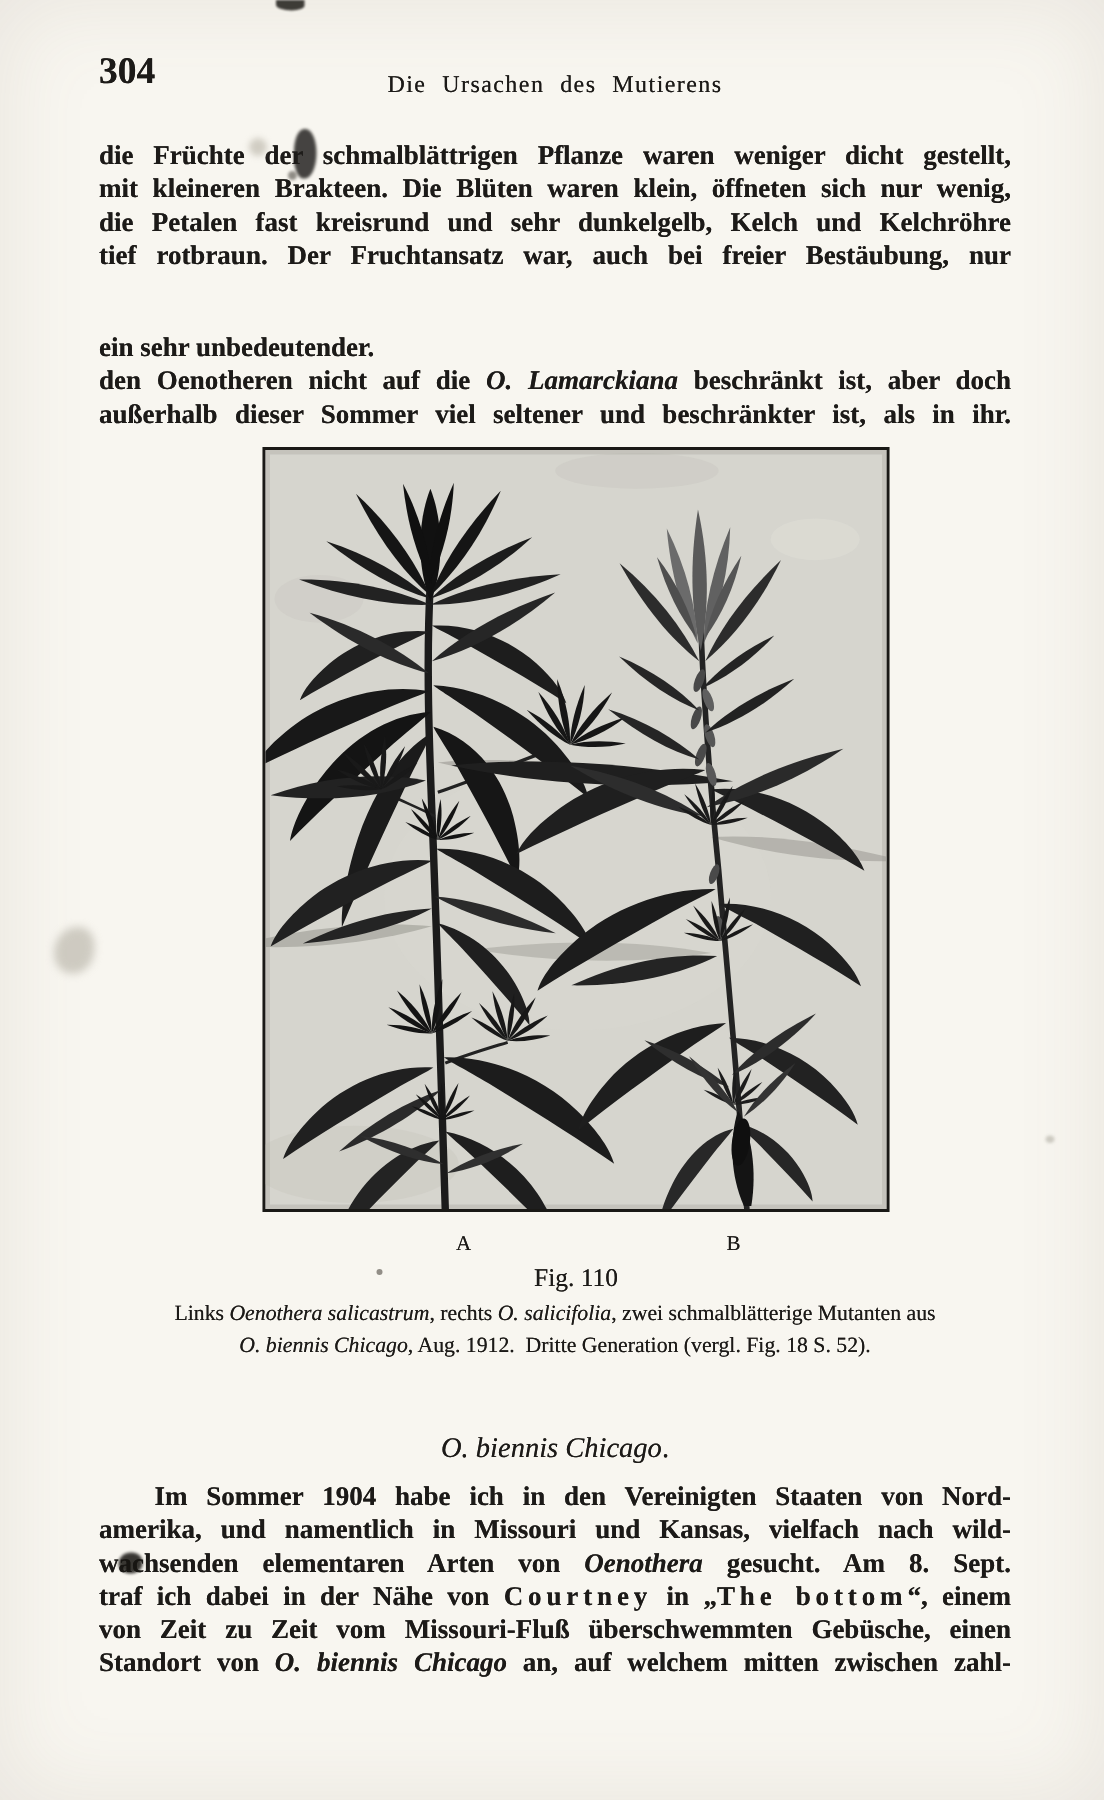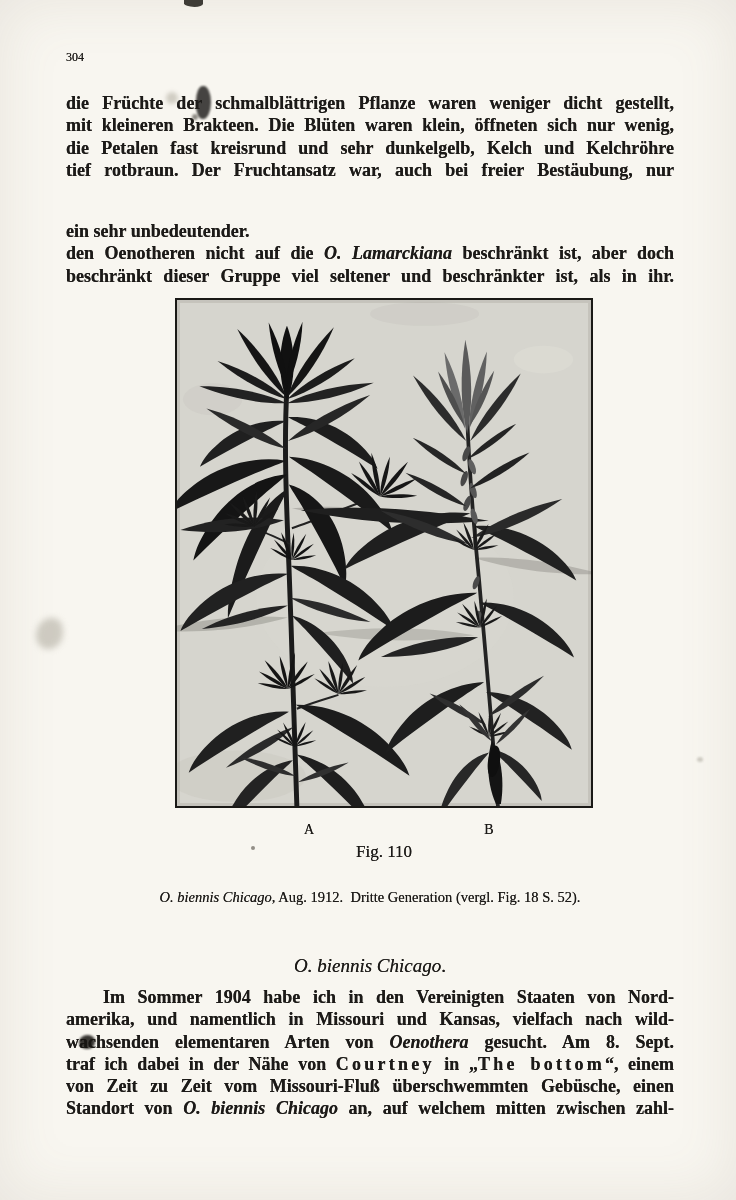--- a/index.html
+++ b/index.html
@@ -8,21 +8,21 @@
     background:#f8f6f0;
     box-shadow:inset 0 0 60px rgba(120,110,90,0.12);
     font-family:"Liberation Serif","DejaVu Serif",serif;
     color:#1c1a18;overflow:hidden;
   }
   .txt{text-shadow:0 0 0.35px rgba(25,22,18,0.85);}
   #running-head{
     position:absolute;top:48px;left:66px;width:608px;text-align:center;
     font-size:16px;letter-spacing:0.06em;word-spacing:0.35em;
   }
-  #page-number{position:absolute;top:50px;left:66px;font-size:12px;}
+  #page-number{position:absolute;top:34px;left:66px;font-size:25px;font-weight:bold;}
   .tblock{position:absolute;left:66px;width:608px;font-weight:bold;}
   #block1{top:92px;}
   #block3{top:986px;}
   .line{
     height:22.3px;line-height:22.3px;font-size:18px;
     text-align:justify;text-align-last:justify;
     white-space:normal;overflow:visible;
   }
   .line.short{text-align-last:left;margin-top:39px;}
   .line.indent{text-indent:37px;}
@@ -65,30 +65,31 @@
   #speck-margin-r{left:697px;top:757px;width:6px;height:5px;background:#c3c0b6;
     border-radius:50%;filter:blur(1px);opacity:0.8;}
   #smudge-text-1{left:166px;top:92px;width:12px;height:12px;background:#a9a496;
     border-radius:50%;filter:blur(2px);opacity:0.5;}
 </style>
 </head>
 <body>
 
 <div id="page">
 
+  <div id="running-head" class="txt">Die Ursachen des Mutierens</div>
   <div id="page-number" class="txt">304</div>
 
   <div id="block1" class="tblock txt">
     <div class="line">die Früchte der schmalblättrigen Pflanze waren weniger dicht gestellt,</div>
     <div class="line">mit kleineren Brakteen. Die Blüten waren klein, öffneten sich nur wenig,</div>
     <div class="line">die Petalen fast kreisrund und sehr dunkelgelb, Kelch und Kelchröhre</div>
     <div class="line">tief rotbraun. Der Fruchtansatz war, auch bei freier Bestäubung, nur</div>
     <div class="line short">ein sehr unbedeutender.</div>
     <div class="line">den Oenotheren nicht auf die <i>O. Lamarckiana</i> beschränkt ist, aber doch</div>
-    <div class="line">beschränkt dieser Gruppe viel seltener und beschränkter ist, als in ihr.</div>
+    <div class="line">außerhalb dieser Sommer viel seltener und beschränkter ist, als in ihr.</div>
   </div>
 
   <div id="figure-frame">
     <svg viewBox="0 0 418 510" preserveAspectRatio="none">
 
       <rect width="418" height="510" fill="#d6d5ce"></rect>
       <ellipse cx="250" cy="14" rx="55" ry="12" fill="#c9c8c1" opacity="0.5"></ellipse>
       <ellipse cx="36" cy="100" rx="30" ry="16" fill="#cbcac3" opacity="0.5"></ellipse>
       <ellipse cx="370" cy="60" rx="30" ry="14" fill="#deddd6" opacity="0.6"></ellipse>
       <ellipse cx="60" cy="480" rx="70" ry="26" fill="#c7c6bf" opacity="0.4"></ellipse>
@@ -211,20 +212,21 @@
         <ellipse cx="320" cy="465" rx="6" ry="16" fill="#0f0f0f" transform="rotate(8 320 465)"></ellipse>
         <use href="#lf" transform="translate(318,445) rotate(-130) scale(0.5)" fill="#333333"></use>
         <use href="#lf" transform="translate(322,448) rotate(-45) scale(0.5)" fill="#333333"></use>
       </g>
     </svg>
   </div>
 
   <div id="fig-label-a" class="fig-label txt">A</div>
   <div id="fig-label-b" class="fig-label txt">B</div>
   <div id="fig-number" class="txt">Fig. 110</div>
+  <div id="caption-1" class="caption-line txt">Links <i>Oenothera salicastrum</i>, rechts <i>O. salicifolia</i>, zwei schmalblätterige Mutanten aus</div>
   <div id="caption-2" class="caption-line txt"><i>O. biennis Chicago</i>, Aug. 1912. &nbsp;Dritte Generation (vergl. Fig. 18 S. 52).</div>
 
   <div id="heading-2" class="heading-line txt"><i>O. biennis Chicago</i>.</div>
 
   <div id="block3" class="tblock txt">
     <div class="line indent">Im Sommer 1904 habe ich in den Vereinigten Staaten von Nord-</div>
     <div class="line">amerika, und namentlich in Missouri und Kansas, vielfach nach wild-</div>
     <div class="line">wachsenden elementaren Arten von <i>Oenothera</i> gesucht. Am 8. Sept.</div>
     <div class="line">traf ich dabei in der Nähe von <span class="sp">Courtney</span> in „<span class="sp">The bottom</span>“, einem</div>
     <div class="line">von Zeit zu Zeit vom Missouri-Fluß überschwemmten Gebüsche, einen</div>

